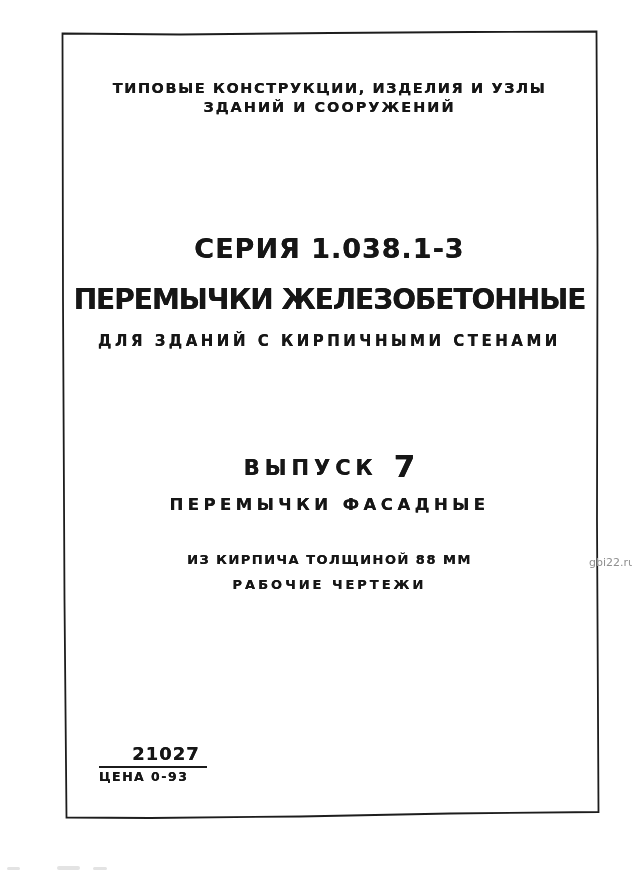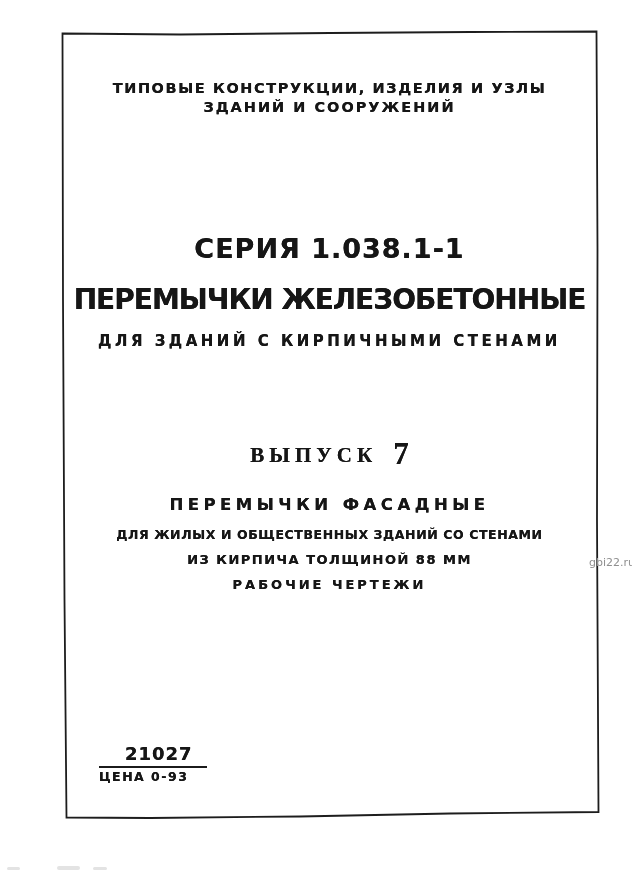--- a/index.html
+++ b/index.html
@@ -37,21 +37,21 @@
     line-height: 1;
     white-space: nowrap;
     
     text-shadow: 0 0 0.4px #222;
   }
   .hdr1      { top: 81px;  font-size: 14.5px; letter-spacing: 1.6px; }
   .hdr2      { top: 100px; font-size: 14.5px; letter-spacing: 2px; }
   .series    { top: 235px; font-size: 27px;  letter-spacing: 1px; }
   .title     { top: 286px; font-size: 28px;  letter-spacing: -1px; }
   .subtitle  { top: 334px; font-size: 15px;  letter-spacing: 3.5px; }
-  .issue     { top: 438px; font-size: 21px;  letter-spacing: 5px; font-family: Liberation Serif, serif; }
+  .issue     { top: 451px; font-size: 21px;  letter-spacing: 5px; }
   .issue .issue-num {
     font-size: 31px;
     letter-spacing: 0;
     margin-left: 16px;
     vertical-align: -2px;
   }
   .issue-title { top: 497px; font-size: 16.5px; letter-spacing: 4.5px; }
   .desc1     { top: 529px; font-size: 12.5px; letter-spacing: 0.6px; }
   .desc2     { top: 553px; font-size: 13px;  letter-spacing: 1.5px; }
   .desc3     { top: 578px; font-size: 13px;  letter-spacing: 3px; }
@@ -61,21 +61,21 @@
     left: 99px;
     top: 745px;
     width: 108px;
     font-weight: bold;
     line-height: 1;
     text-shadow: 0 0 0.4px #222;
   }
   .price-num {
     font-size: 18px;
     letter-spacing: 1px;
-    text-align: left;
+    text-align: center;
     padding-left: 26px;
     white-space: nowrap;
   }
   .price-rule {
     margin-top: 3px;
     height: 2px;
     background: #1b1b1b;
     width: 108px;
   }
   .price-label {
@@ -114,33 +114,32 @@
     <path d="M 62.5,33.5
              L 180,34.5 L 330,33 L 470,32 L 596.5,31.5
              L 597.5,250 L 597,520 L 598.5,812
              L 450,813.5 L 300,816.5 L 150,818 L 66.5,817.5
              L 64.5,600 L 63,300 Z" fill="none" stroke="#1d1d1d" stroke-width="1.8" stroke-linejoin="miter" stroke-linecap="round"></path>
   </svg>
 
   <div class="txt hdr1">ТИПОВЫЕ КОНСТРУКЦИИ, ИЗДЕЛИЯ И УЗЛЫ</div>
   <div class="txt hdr2">ЗДАНИЙ И СООРУЖЕНИЙ</div>
 
-  <div class="txt series">СЕРИЯ 1.038.1-1</div>
+  <div class="txt series">СЕРИЯ 1.038.1-3</div>
 
   <div class="txt subtitle">ДЛЯ ЗДАНИЙ С КИРПИЧНЫМИ СТЕНАМИ</div>
 
   <div class="txt title">ПЕРЕМЫЧКИ ЖЕЛЕЗОБЕТОННЫЕ</div>
 
   <div class="txt issue">
     <span>ВЫПУСК</span><span class="issue-num">7</span>
   </div>
 
   <div class="txt issue-title">ПЕРЕМЫЧКИ ФАСАДНЫЕ</div>
 
-  <div class="txt desc1">ДЛЯ ЖИЛЫХ И ОБЩЕСТВЕННЫХ ЗДАНИЙ СО СТЕНАМИ</div>
   <div class="txt desc2">ИЗ КИРПИЧА ТОЛЩИНОЙ 88 ММ</div>
   <div class="txt desc3">РАБОЧИЕ ЧЕРТЕЖИ</div>
 
   <div class="price-block">
     <div class="price-num">21027</div>
     <div class="price-rule"></div>
     <div class="price-label">ЦЕНА 0-93</div>
   </div>
 
   <div class="watermark">gbi22.ru</div>

